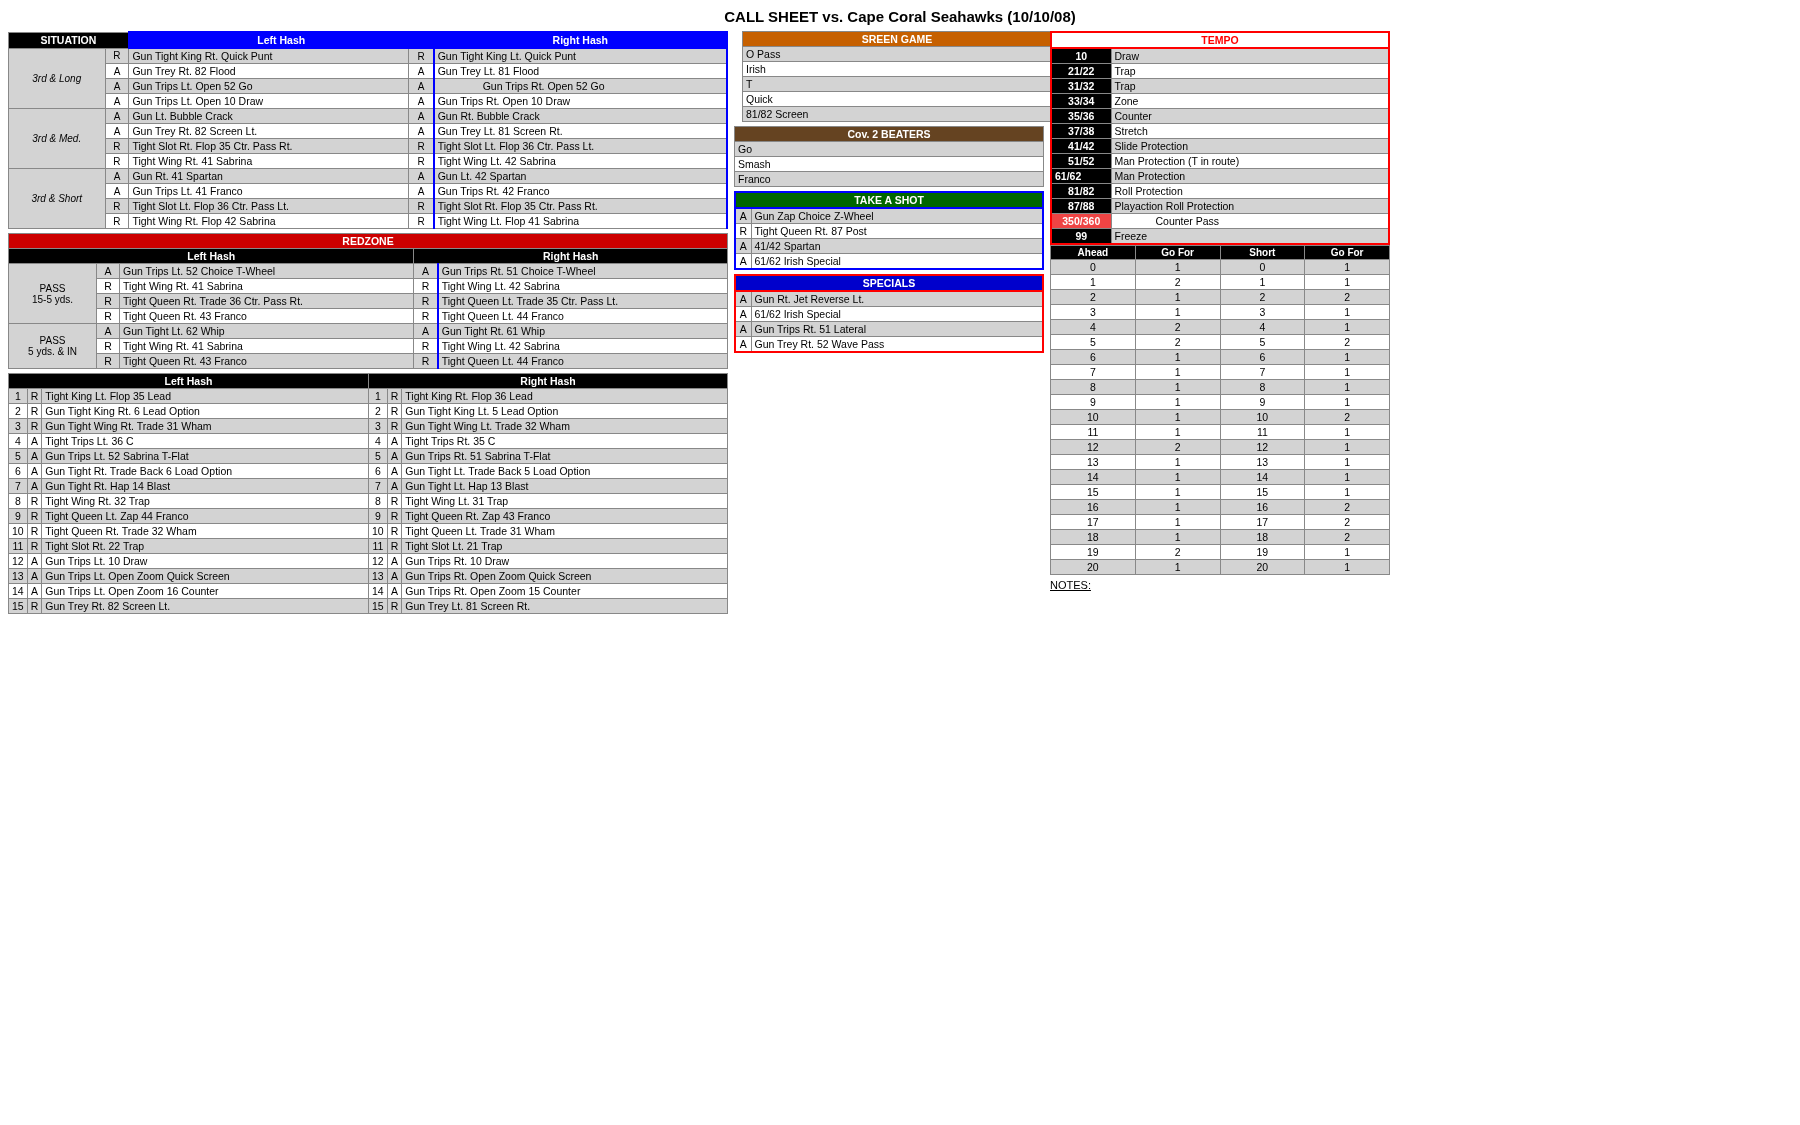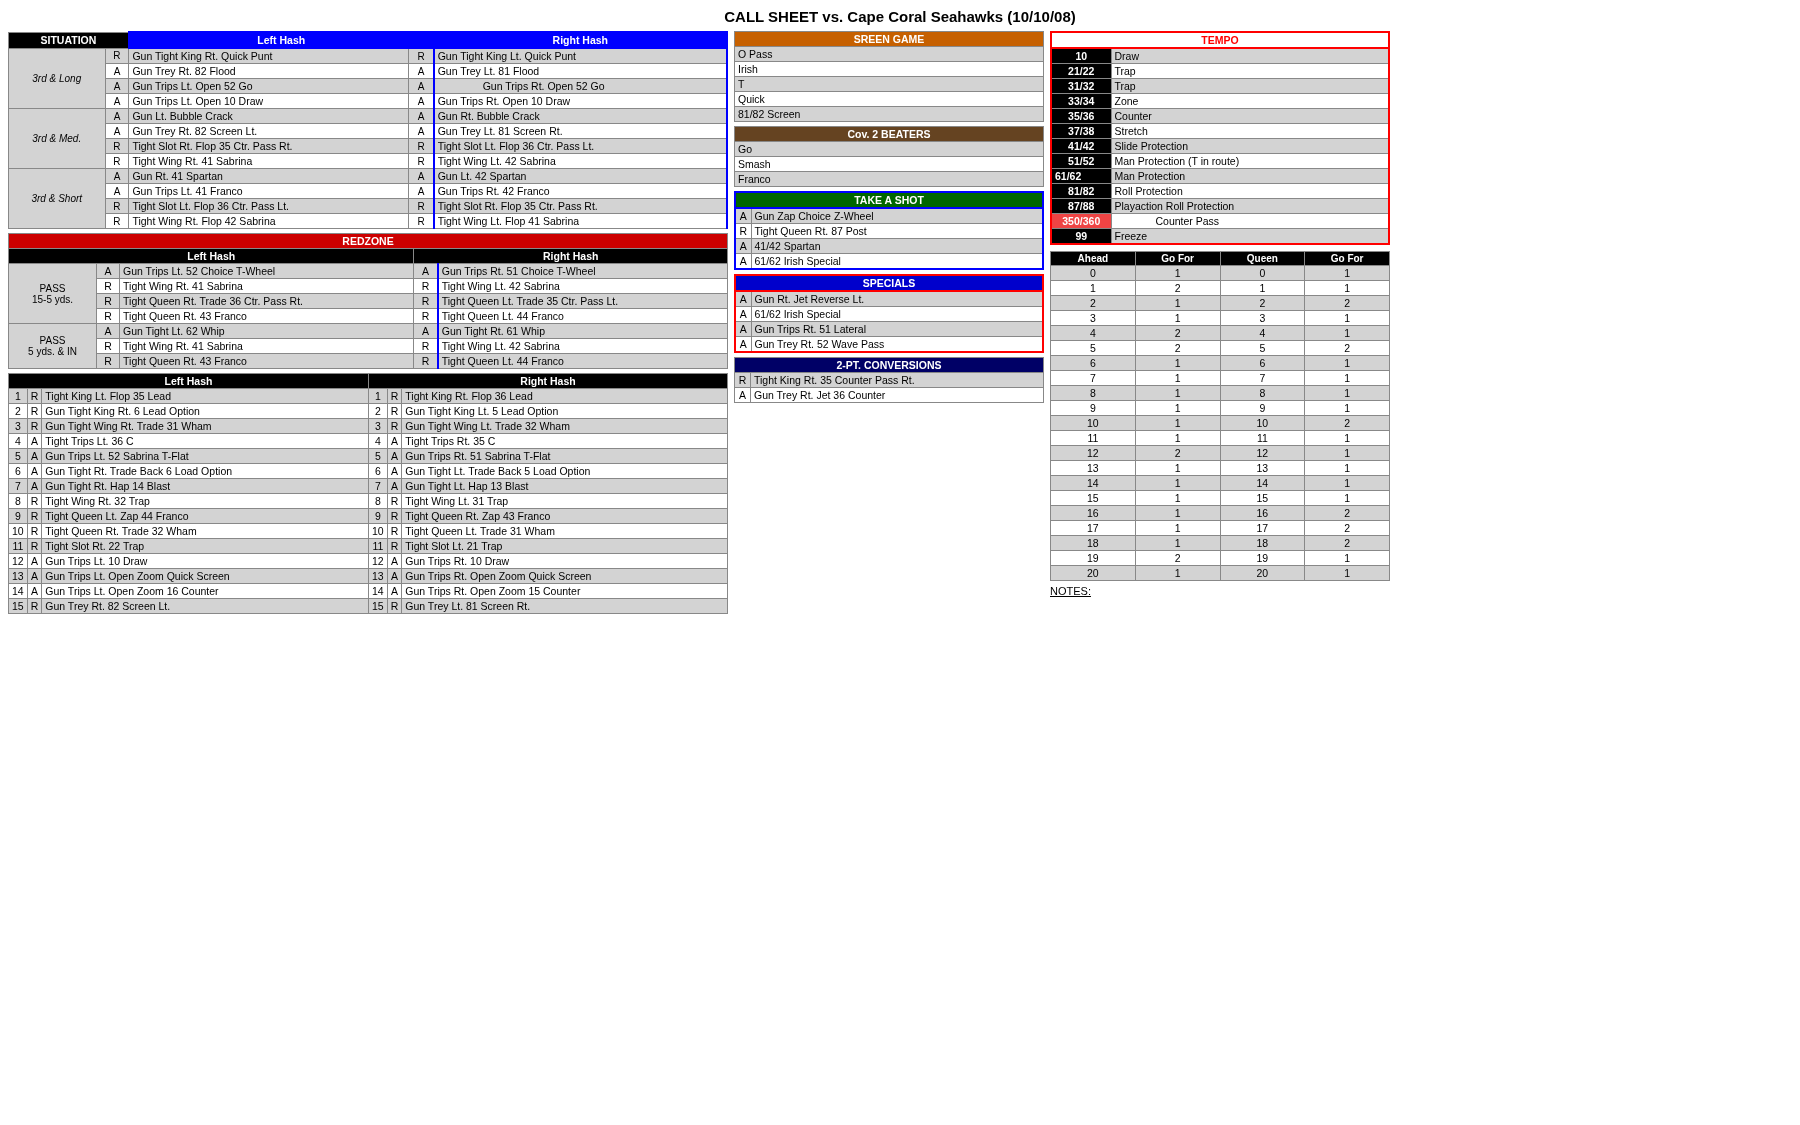--- a/index.html
+++ b/index.html
@@ -428,21 +428,21 @@
             <td style="text-align: center; width: 18px;">15</td>
             <td style="text-align: center; width: 14px;">R</td>
             <td>Gun Trey Lt. 81 Screen Rt.</td>
           </tr>
         </tbody>
     </table>
   </div>
 
   <div class="middle-col">
 
-    <table style="margin-bottom:4px;">
+    <table style="margin-bottom:4px;margin-left:8px;">
       <thead>
         <tr>
             <td class="screen-header">SREEN GAME</td>
           </tr>
       </thead>
       <tbody id="screen-tbody">
           <tr style="background: rgb(211, 211, 211);">
             <td>O Pass</td>
           </tr>
           <tr style="background: rgb(255, 255, 255);">
@@ -526,42 +526,25 @@
             <td style="text-align: center; width: 16px;">A</td>
             <td>Gun Trips Rt. 51 Lateral</td>
           </tr>
           <tr style="background: rgb(255, 255, 255);">
             <td style="text-align: center; width: 16px;">A</td>
             <td>Gun Trey Rt. 52 Wave Pass</td>
           </tr>
         </tbody>
     </table>
 
-    <table style="margin-bottom:4px;">
-      <thead>
-        <tr>
-            <td colspan="2" class="conversions-header">2-PT. CONVERSIONS</td>
-          </tr>
-      </thead>
-      <tbody id="conversions-tbody">
-          <tr style="background: rgb(211, 211, 211);">
-            <td style="text-align: center; width: 16px;">R</td>
-            <td>Tight King Rt. 35 Counter Pass Rt.</td>
-          </tr>
-          <tr style="background: rgb(255, 255, 255);">
-            <td style="text-align: center; width: 16px;">A</td>
-            <td>Gun Trey Rt. Jet 36 Counter</td>
-          </tr>
-        </tbody>
-    </table>
   </div>
 
   <div class="right-col">
 
-    <table style="margin-bottom:6px;border:2px solid red;">
+    <table style="border:2px solid red;">
       <thead>
         <tr>
           <td colspan="2" class="tempo-header" style="border:2px solid red;">TEMPO</td>
         </tr>
       </thead>
       <tbody id="tempo-tbody">
           <tr>
             <td style="background: rgb(0, 0, 0); color: rgb(255, 255, 255); text-align: center; width: 60px; font-weight: bold;">10</td>
             <td style="background: rgb(211, 211, 211);">Draw</td>
           </tr>
@@ -614,21 +597,21 @@
             <td style="background: rgb(211, 211, 211);">Freeze</td>
           </tr>
         </tbody>
     </table>
 
     <table>
       <thead>
         <tr>
           <td class="gofor-header">Ahead</td>
           <td class="gofor-header">Go For</td>
-          <td class="gofor-header">Queen</td>
+          <td class="gofor-header">Short</td>
           <td class="gofor-header">Go For</td>
         </tr>
       </thead>
       <tbody id="gofor-tbody">
           <tr style="background: rgb(211, 211, 211);">
             <td style="text-align: center; width: 60px;">0</td>
             <td style="text-align: center; width: 60px;">1</td>
             <td style="text-align: center; width: 60px;">0</td>
             <td style="text-align: center; width: 60px;">1</td>
           </tr>

